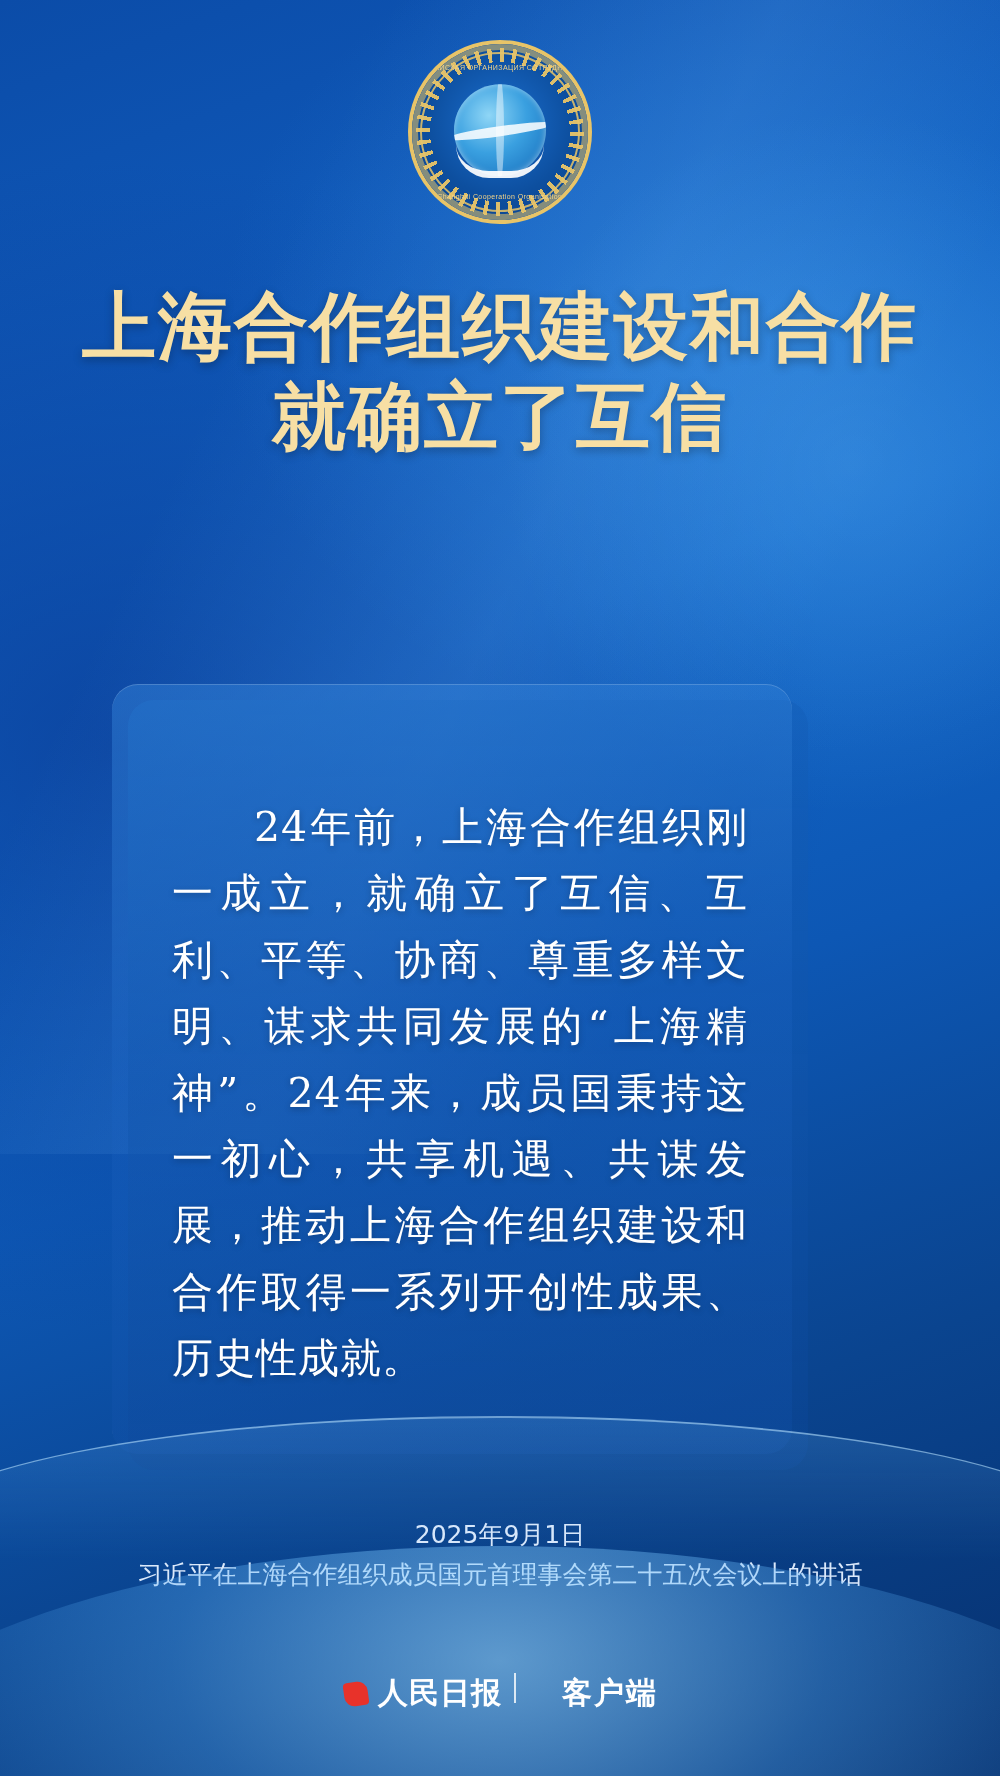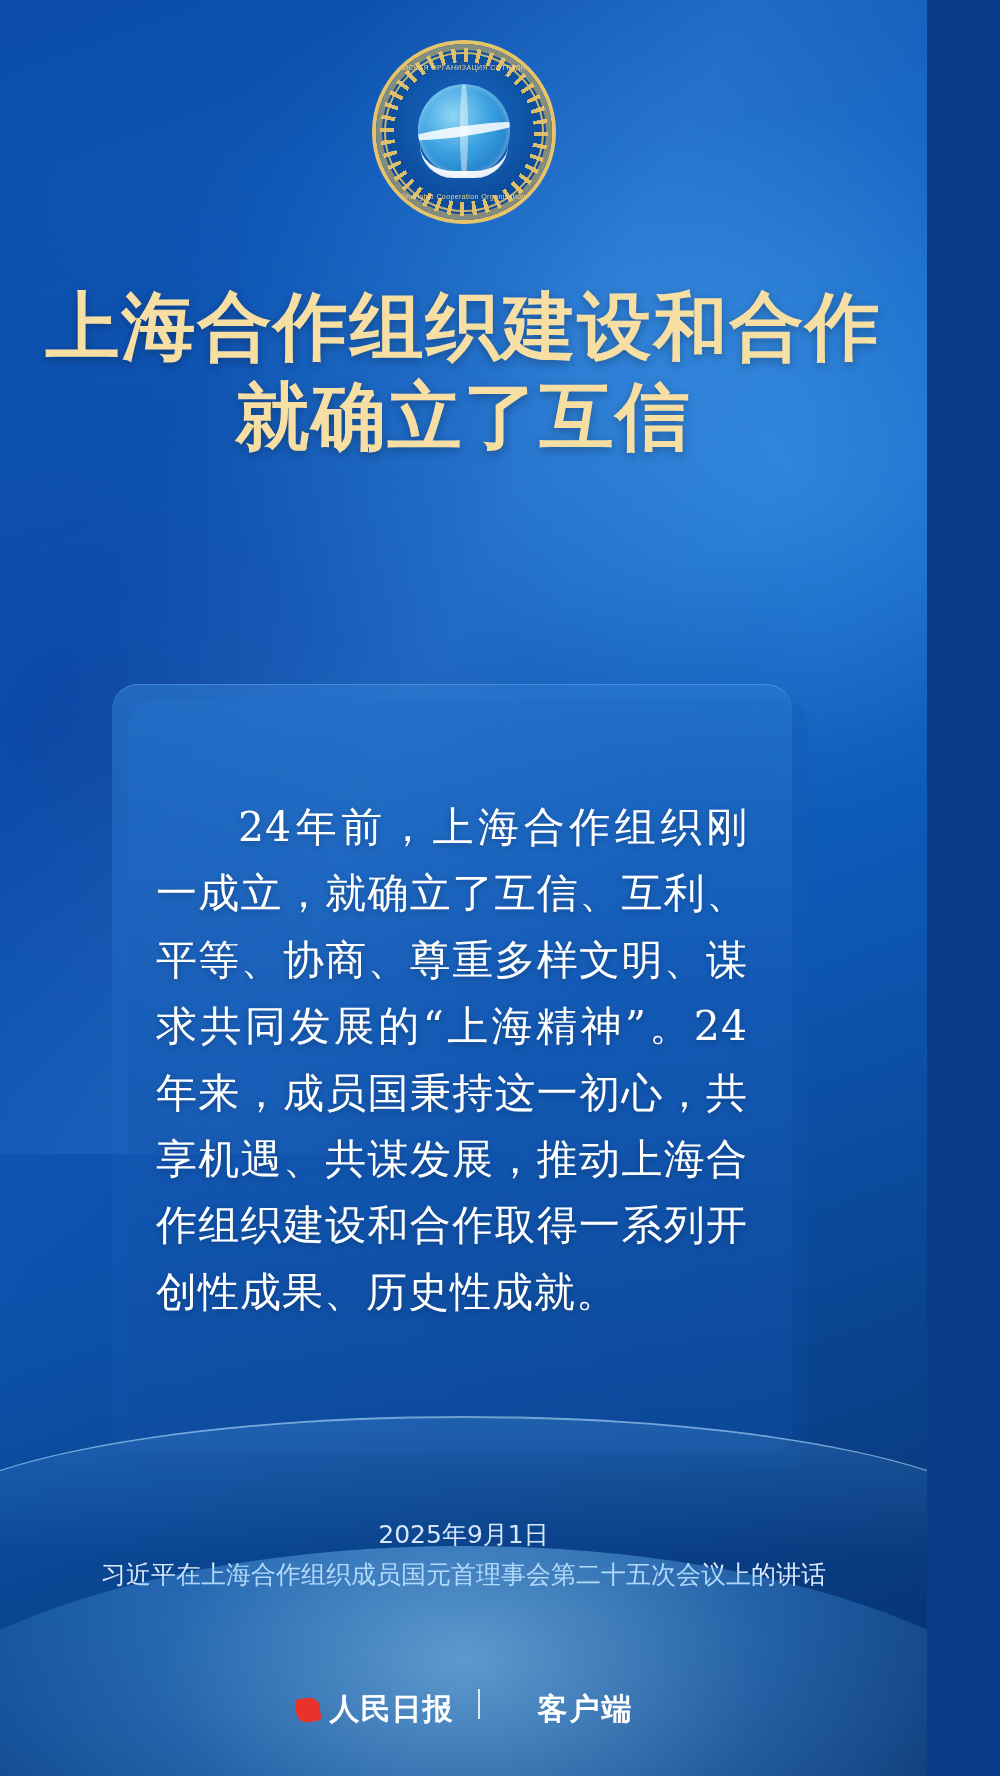--- a/index.html
+++ b/index.html
@@ -5,21 +5,21 @@
   html, body {
     margin: 0;
     padding: 0;
     background: #0a3c8c;
   }
   body {
     font-family: "Liberation Sans", sans-serif;
   }
   .poster {
     position: relative;
-    width: 927px;
+    width: 1000px;
     height: 1776px;
     overflow: hidden;
     background:
       radial-gradient(ellipse 900px 700px at 78% 18%, rgba(40,130,220,0.55) 0%, rgba(40,130,220,0.0) 62%),
       radial-gradient(ellipse 1100px 900px at 12% 42%, rgba(10,60,150,0.75) 0%, rgba(10,60,150,0.0) 65%),
       linear-gradient(160deg, #0b4ca8 0%, #0f58b8 18%, #1267c9 38%, #0d57b4 58%, #0a448f 78%, #06306e 100%);
   }
   
   .sheen {
     position: absolute;
@@ -166,21 +166,21 @@
     left: 112px;
     top: 684px;
     width: 680px;
     height: 770px;
     border-radius: 26px;
     background: linear-gradient(170deg, rgba(58,140,225,0.42) 0%, rgba(28,100,195,0.30) 45%, rgba(16,78,165,0.34) 100%);
     box-shadow: inset 0 1px 0 rgba(255,255,255,0.18);
   }
   .quote {
     position: absolute;
-    left: 44px;
+    left: 60px;
     right: 44px;
     top: 110px;
     font-family: "DejaVu Serif", "Liberation Serif", serif;
     font-size: 41px;
     line-height: 1.62;
     color: #ffffff;
     text-align: justify;
     text-indent: 2em;
     letter-spacing: 1px;
     text-shadow: 0 2px 6px rgba(0,0,0,0.25);
@@ -224,25 +224,25 @@
     border-radius: 50%;
     border-top: 2px solid rgba(190,230,255,0.55);
     background: linear-gradient(180deg, rgba(120,195,255,0.18) 0%, rgba(10,60,140,0.0) 60%);
     pointer-events: none;
   }
 
   
   .footer-logo {
     position: absolute;
     left: 0;
-    bottom: 46px;
+    bottom: 62px;
     width: 100%;
     display: flex;
     justify-content: center;
-    gap: 12px;
+    gap: 0px;
   }
   .rmrb {
     display: flex;
     align-items: center;
     gap: 8px;
     color: #f2f7ff;
   }
   .rmrb .mark {
     width: 28px;
     height: 28px;

